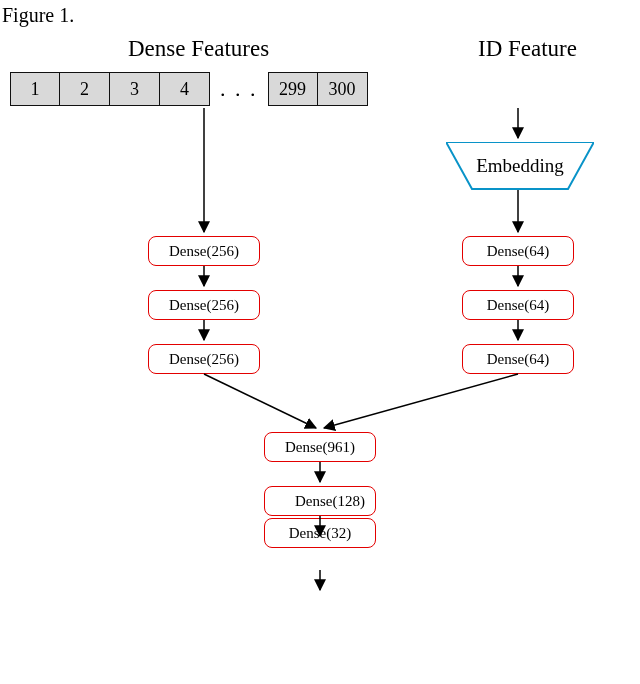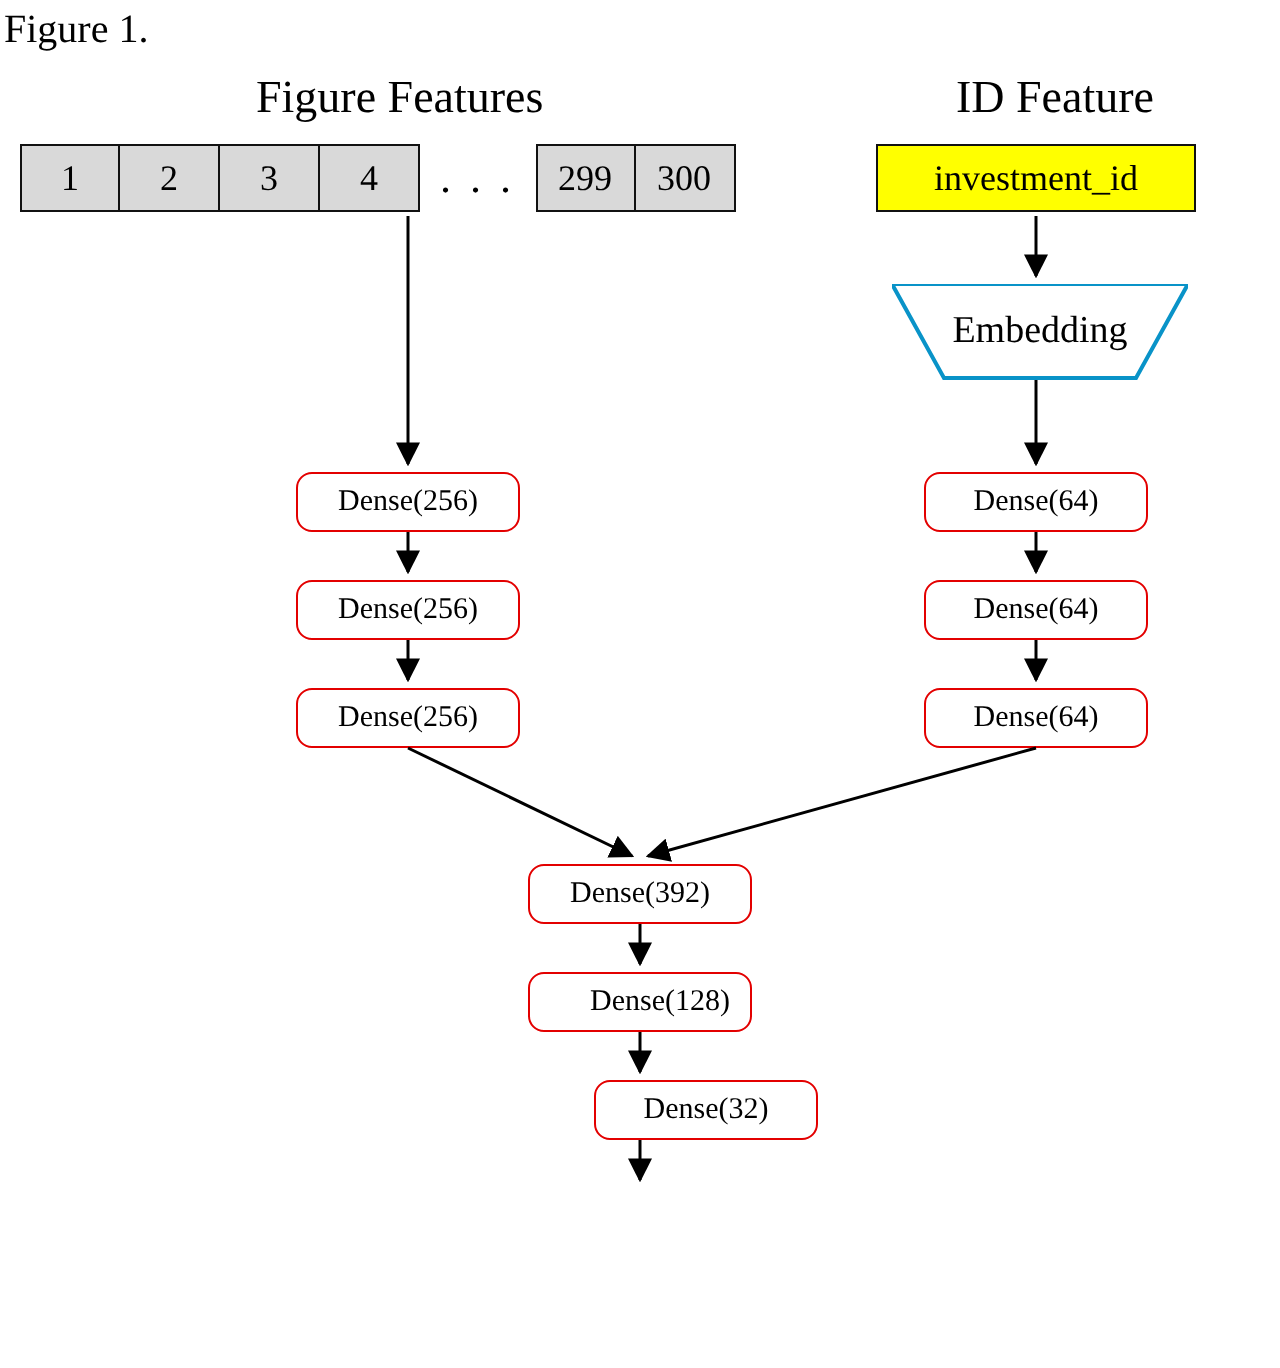--- a/index.html
+++ b/index.html
@@ -96,53 +96,52 @@
 
   .arrowhead-fill { fill: #000; }
 </style>
 </head>
 <body>
 
 <div class="page">
 
   <div class="abs hdr-top">Figure 1.</div>
 
-  <div class="abs hdr-dense">Figure Features</div>
+  <div class="abs hdr-dense">Dense Features</div>
   <div class="abs hdr-id">ID Feature</div>
 
   <div class="abs cells">
     <div class="cell">1</div>
     <div class="cell">2</div>
     <div class="cell">3</div>
     <div class="cell">4</div>
     <div class="dots">. . .</div>
     <div class="cell">299</div>
     <div class="cell">300</div>
   </div>
 
-  <div class="abs id-box">investment_id</div>
 
   <div class="abs embed-wrap">
     <svg width="148" height="48" viewBox="0 0 148 48">
       <polygon points="0,0 148,0 122,47 26,47" fill="#ffffff" stroke="#0993c8" stroke-width="2"></polygon>
     </svg>
     <div class="embed-label">Embedding</div>
   </div>
 
   <div class="abs layer" style="top:236px; left:148px;">Dense(256)</div>
   <div class="abs layer" style="top:290px; left:148px;">Dense(256)</div>
   <div class="abs layer" style="top:344px; left:148px;">Dense(256)</div>
 
   <div class="abs layer" style="top:236px; left:462px;">Dense(64)</div>
   <div class="abs layer" style="top:290px; left:462px;">Dense(64)</div>
   <div class="abs layer" style="top:344px; left:462px;">Dense(64)</div>
 
-  <div class="abs layer" style="top:432px; left:264px;">Dense(392)</div>
+  <div class="abs layer" style="top:432px; left:264px;">Dense(961)</div>
   <div class="abs layer" style="top:486px; left:264px;padding-left:20px;">Dense(128)</div>
-  <div class="abs layer" style="top:540px; left:264px;margin-left:33px;">Dense(32)</div>
+  <div class="abs layer" style="top:518px; left:264px;">Dense(32)</div>
 
   <svg class="abs" style="top:0; left:0;" width="640" height="684">
     <defs>
       <marker id="ah" viewBox="0 0 10 10" refX="9" refY="5" markerWidth="8" markerHeight="8" orient="auto-start-reverse">
         <path d="M 0 0 L 10 5 L 0 10 z" class="arrowhead-fill"></path>
       </marker>
     </defs>
 
     <line x1="204" y1="108" x2="204" y2="232" stroke="#000" stroke-width="1.5" marker-end="url(#ah)"></line>
 

